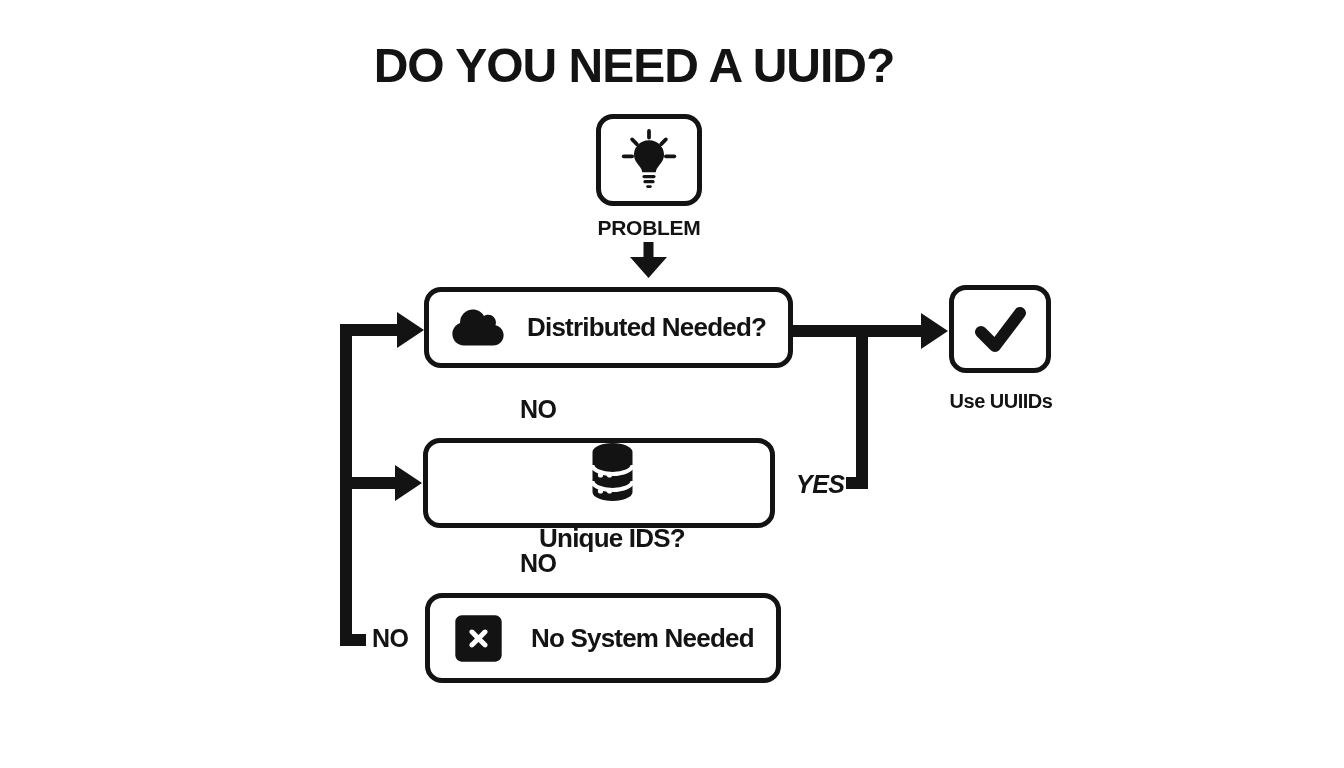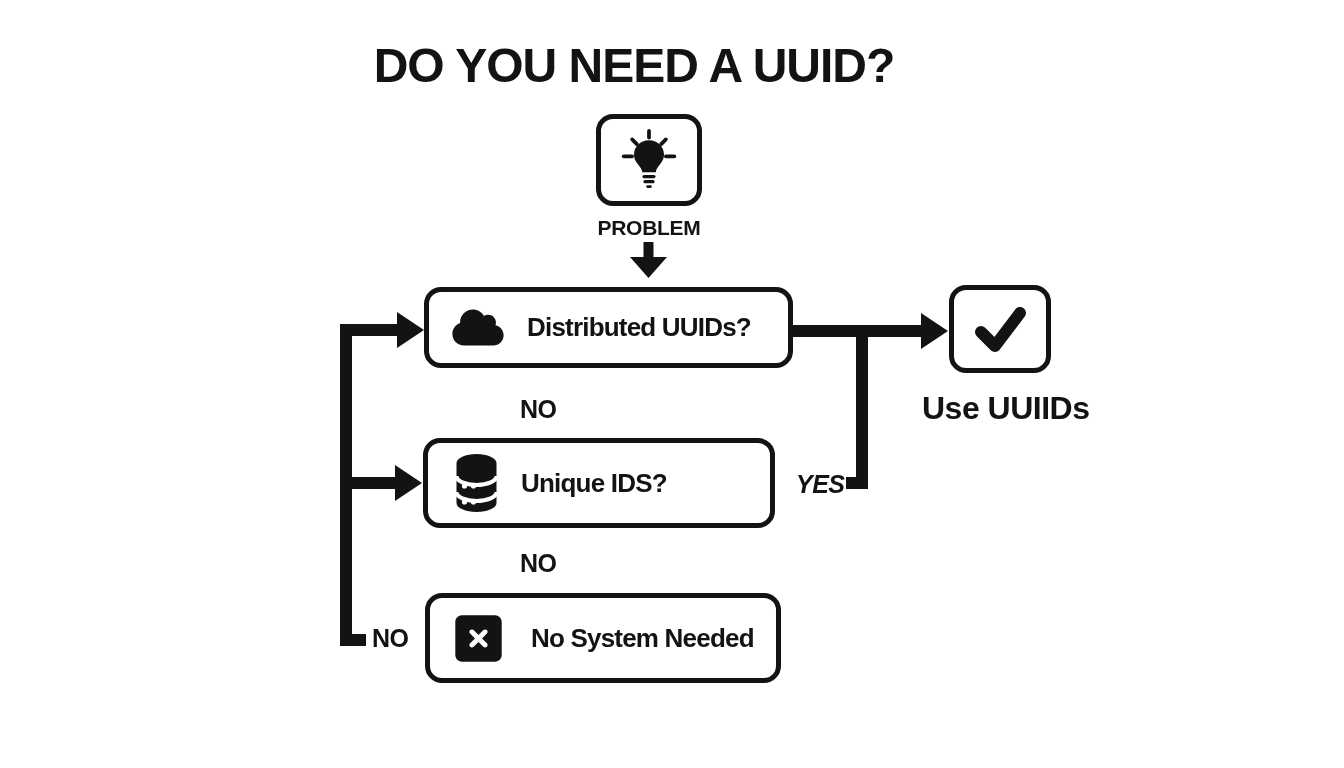--- a/index.html
+++ b/index.html
@@ -25,21 +25,21 @@
   }
   .node.square { justify-content: center; }
 
   .qlabel { font-size: 26px; font-weight: 800; letter-spacing: -0.8px; white-space: nowrap; }
 
   .caption {
     position: absolute; text-align: center; font-weight: 800;
     color: var(--ink); white-space: nowrap;
   }
   .caption.small { font-size: 21px; letter-spacing: -0.3px; }
-  .caption.med { font-size: 32px; letter-spacing: -0.5px; }
+  .caption.med { font-size: 20px; letter-spacing: -0.5px; }
 
   .edge-label {
     position: absolute; font-size: 25px; font-weight: 800; letter-spacing: -0.5px;
     color: var(--ink); text-align: left;
   }
 
   .bar { position: absolute; background: var(--ink); }
 
   .arrowhead-right {
     position: absolute; width: 0; height: 0;
@@ -82,26 +82,26 @@
   <div class="arrowhead-right" style="left:397px; top:312px;"></div>
   <div class="bar" style="left:340px; top:477px; width:58px; height:12px;"></div>
   <div class="arrowhead-right" style="left:395px; top:465px;"></div>
   <div class="bar" style="left:340px; top:634px; width:26px; height:12px;"></div>
   <div class="edge-label" style="left:372px; top:624px;">NO</div>
 
   <div class="node" style="left:424px; top:287px; width:369px; height:81px; padding-left:22px; gap:22px;">
     <svg class="icon" width="54" height="41" viewBox="0 0 640 512">
       <path fill="currentColor" d="M0 336c0 79.5 64.5 144 144 144l368 0c70.7 0 128-57.3 128-128c0-61.9-44-113.6-102.4-125.4c4.1-10.7 6.4-22.4 6.4-34.6c0-53-43-96-96-96c-19.7 0-38.1 6-53.3 16.2C367 64.2 315.3 32 256 32C167.6 32 96 103.6 96 192c0 2.7 .1 5.4 .2 8.1C40.2 219.8 0 273.2 0 336z"></path>
     </svg>
-    <span class="qlabel">Distributed UUIDs?</span>
+    <span class="qlabel">Distributed Needed?</span>
   </div>
 
   <div class="edge-label" style="left:520px; top:395px; width:150px;">NO</div>
 
-  <div class="node" style="left:423px; top:438px; width:352px; height:90px; padding-left:26px; gap:22px;">
+  <div class="node" style="left:423px; top:438px; width:352px; height:90px; padding-left:26px; gap:22px;flex-direction:column;">
     <svg class="icon" width="45" height="58" viewBox="0 0 44 58">
       <path fill="currentColor" d="M2 9 a20 9 0 0 1 40 0 v40 a20 9 0 0 1 -40 0 z"></path>
       <path d="M2 22 a20 9 0 0 0 40 0" fill="none" stroke="#ffffff" stroke-width="4"></path>
       <path d="M2 38 a20 9 0 0 0 40 0" fill="none" stroke="#ffffff" stroke-width="4"></path>
       <circle cx="10" cy="32" r="2.6" fill="#ffffff"></circle>
       <circle cx="19" cy="32" r="2.6" fill="#ffffff"></circle>
       <circle cx="10" cy="48" r="2.6" fill="#ffffff"></circle>
       <circle cx="19" cy="48" r="2.6" fill="#ffffff"></circle>
     </svg>
     <span class="qlabel">Unique IDS?</span>

